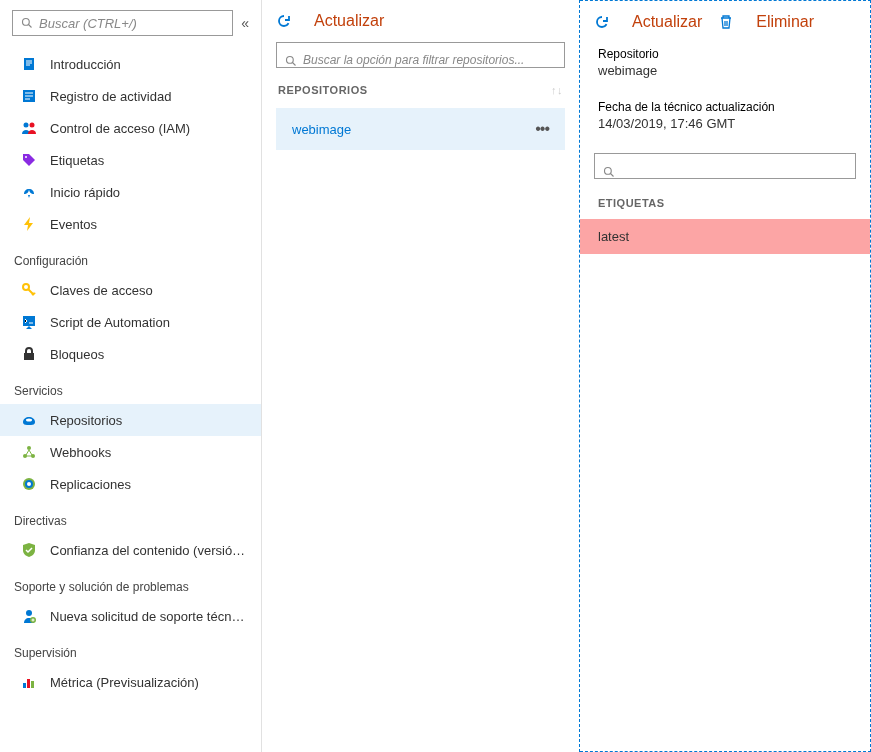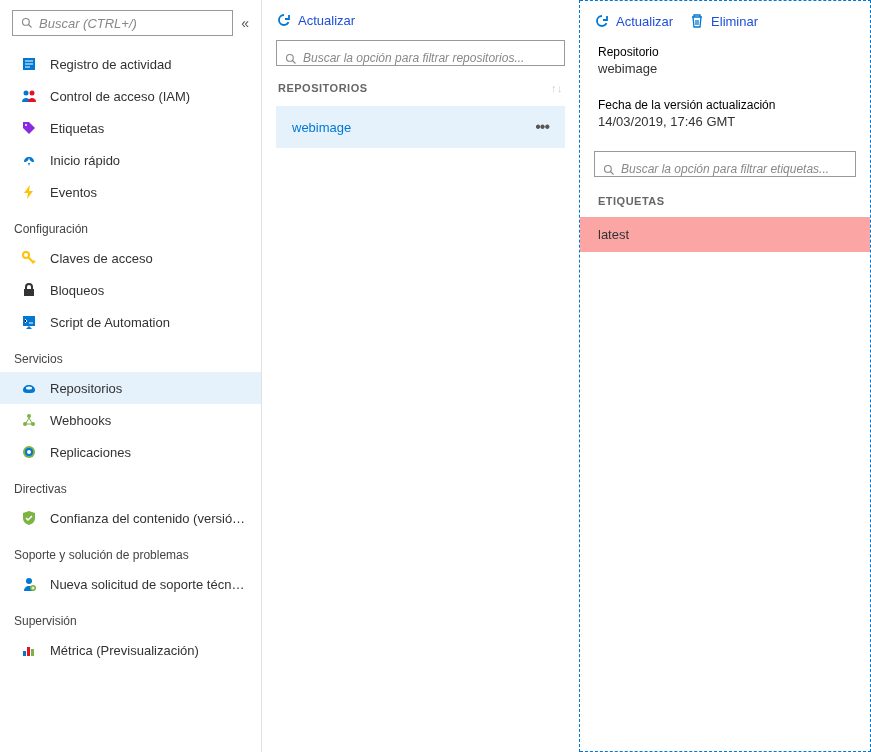--- a/index.html
+++ b/index.html
@@ -95,24 +95,24 @@
     }
     .toolbar {
       display: flex;
       align-items: center;
       padding: 12px 14px;
       gap: 16px;
     }
     .toolbar-btn {
       display: flex;
       align-items: center;
-      gap: 6px;
-      cursor: pointer;
-      color: #1d4ed8;
-      font-size: 13px;
+      gap: 22px;
+      cursor: pointer;
+      color: #c2410c;
+      font-size: 16px;
     }
     .toolbar-icon {
       color: #0078d4;
       display: flex;
       align-items: center;
     }
     .filter-wrapper {
       padding: 0 14px 8px 14px;
     }
     .filter-box {
@@ -220,20 +220,29 @@
       </span>
       <span>Buscar (CTRL+/)</span>
     </div>
     <span class="collapse-btn">«</span>
   </div>
 
   <div class="nav-section">
     <div class="nav-item">
       <span class="nav-icon">
           <svg width="16" height="16" viewBox="0 0 16 16">
+            <path d="M3 2h10v12H3z" fill="#0078d4"></path>
+            <path d="M5 5h6M5 7h6M5 9h4" stroke="#fff" stroke-width="1"></path>
+          </svg>
+        </span>
+      <span class="nav-label">Introducción</span>
+    </div>
+    <div class="nav-item">
+      <span class="nav-icon">
+          <svg width="16" height="16" viewBox="0 0 16 16">
             <rect x="2" y="2" width="12" height="12" fill="#0078d4"></rect>
             <path d="M4 5h8M4 8h8M4 11h5" stroke="#fff" stroke-width="1.2"></path>
           </svg>
         </span>
       <span class="nav-label">Registro de actividad</span>
     </div>
     <div class="nav-item">
       <span class="nav-icon">
           <svg width="16" height="16" viewBox="0 0 16 16">
             <circle cx="5" cy="5" r="2.5" fill="#0078d4"></circle>
@@ -280,35 +289,35 @@
           <svg width="16" height="16" viewBox="0 0 16 16">
             <circle cx="5" cy="5" r="3" fill="none" stroke="#ffc107" stroke-width="2"></circle>
             <path d="M7 7l6 6M11 13l2-2M13 11l1 1" stroke="#ffc107" stroke-width="2"></path>
           </svg>
         </span>
       <span class="nav-label">Claves de acceso</span>
     </div>
     <div class="nav-item">
       <span class="nav-icon">
           <svg width="16" height="16" viewBox="0 0 16 16">
-            <rect x="3" y="7" width="10" height="7" fill="#333"></rect>
-            <path d="M5 7V5a3 3 0 016 0v2" fill="none" stroke="#333" stroke-width="2"></path>
-          </svg>
-        </span>
-      <span class="nav-label">Bloqueos</span>
-    </div>
-    <div class="nav-item">
-      <span class="nav-icon">
-          <svg width="16" height="16" viewBox="0 0 16 16">
             <rect x="2" y="2" width="12" height="10" fill="#0078d4"></rect>
             <path d="M8 12l-3 3h6z" fill="#0078d4"></path>
             <path d="M4 5l2 2-2 2M8 9h4" stroke="#fff" stroke-width="1"></path>
           </svg>
         </span>
       <span class="nav-label">Script de Automation</span>
+    </div>
+    <div class="nav-item">
+      <span class="nav-icon">
+          <svg width="16" height="16" viewBox="0 0 16 16">
+            <rect x="3" y="7" width="10" height="7" fill="#333"></rect>
+            <path d="M5 7V5a3 3 0 016 0v2" fill="none" stroke="#333" stroke-width="2"></path>
+          </svg>
+        </span>
+      <span class="nav-label">Bloqueos</span>
     </div>
   </div>
 
   <div class="nav-section">
     <div class="section-title">Servicios</div>
     <div class="nav-item selected">
       <span class="nav-icon">
           <svg width="16" height="16" viewBox="0 0 16 16">
             <path d="M2 10c0-3 3-5 6-5s6 2 6 5-3 3-6 3-6 0-6-3z" fill="#0078d4"></path>
             <ellipse cx="8" cy="8" rx="3" ry="1.5" fill="#fff"></ellipse>
@@ -434,32 +443,31 @@
       </span>
       <span>Eliminar</span>
     </div>
   </div>
 
   <div class="detail-block">
     <div class="detail-label">Repositorio</div>
     <div class="detail-value">webimage</div>
   </div>
   <div class="detail-block spaced">
-    <div class="detail-label">Fecha de la versión actualización</div>
+    <div class="detail-label">Fecha de la técnico actualización</div>
     <div class="detail-value">14/03/2019, 17:46 GMT</div>
   </div>
 
   <div class="filter-wrapper" style="padding:10px 14px 8px 14px;">
     <div class="filter-box">
       <span class="search-icon">
         <svg width="12" height="12" viewBox="0 0 16 16">
             <circle cx="6.5" cy="6.5" r="4.5" stroke="#888" stroke-width="1.5" fill="none"></circle>
             <line x1="10" y1="10" x2="14" y2="14" stroke="#888" stroke-width="1.5"></line>
           </svg>
       </span>
-      <span>Buscar la opción para filtrar etiquetas...</span>
     </div>
   </div>
   <div class="tag-header-row">ETIQUETAS</div>
   <div class="tag-item">
     <span>latest</span>
   </div>
 </div>
 
 </body></html>

